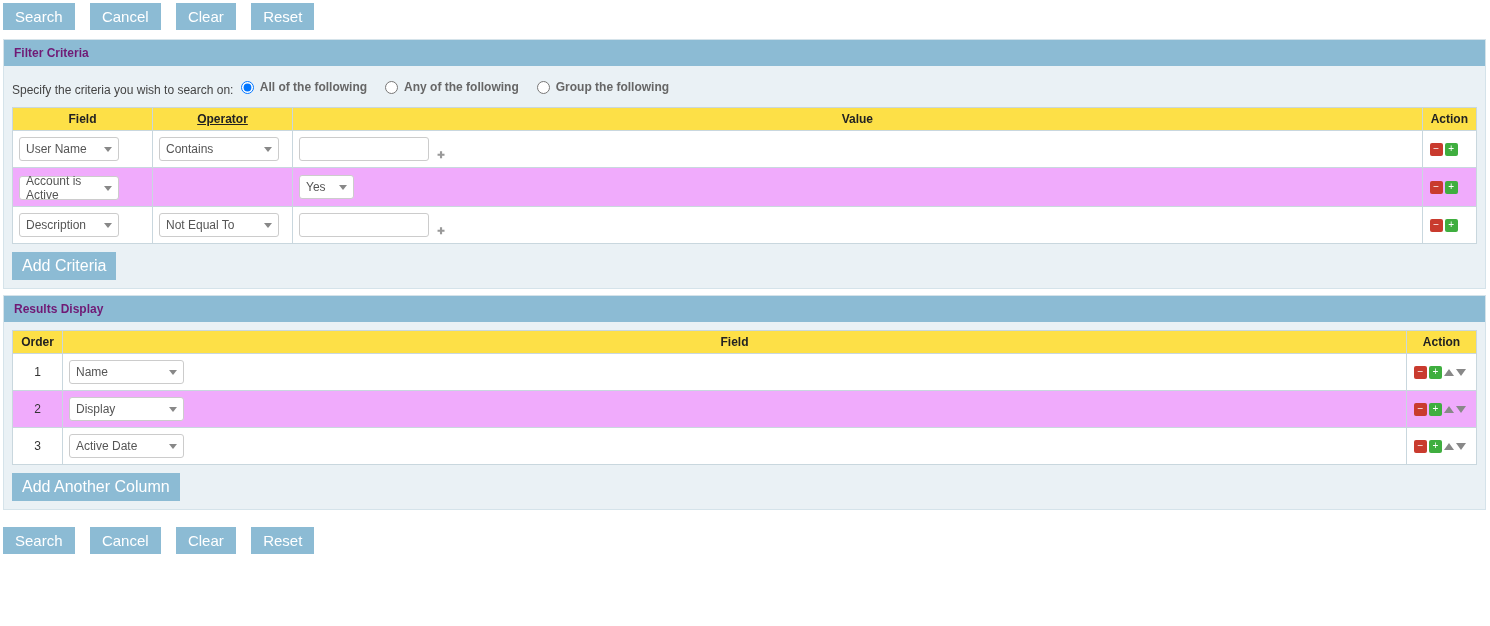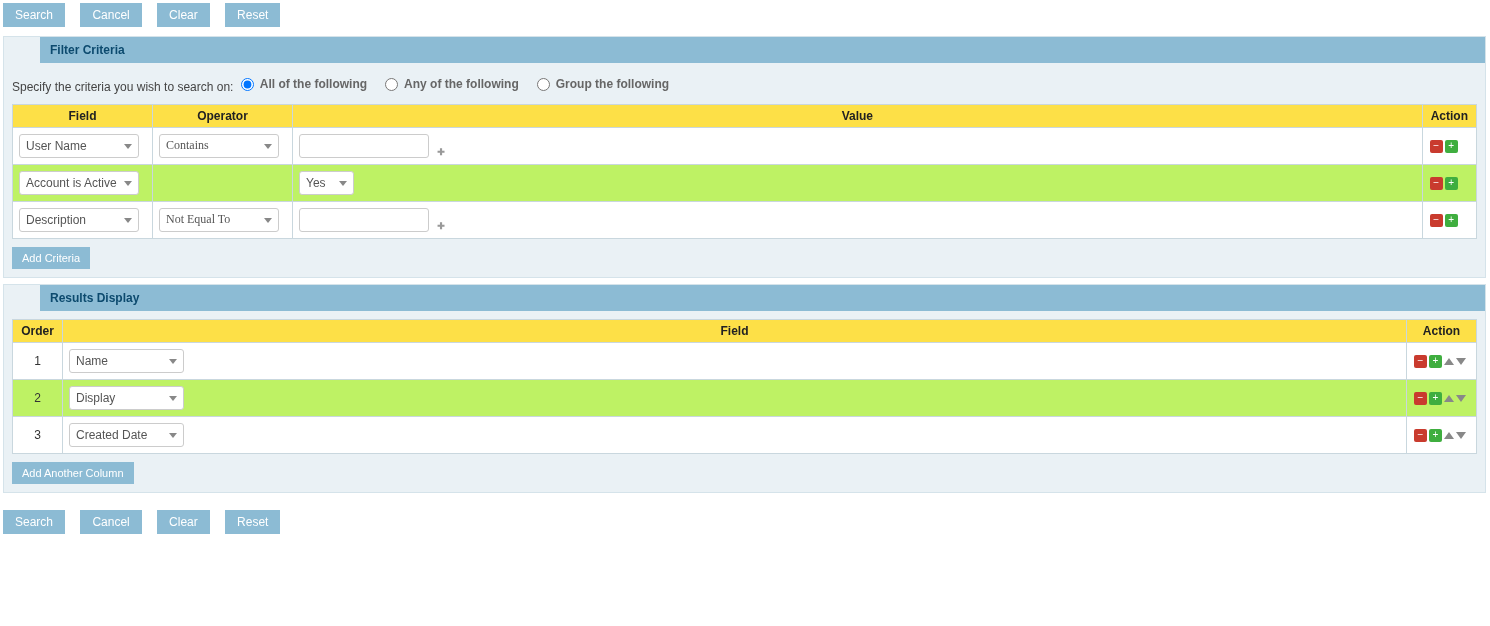--- a/index.html
+++ b/index.html
@@ -13,37 +13,36 @@
   }
   .btn-row {
     padding: 3px 0 3px 3px;
   }
   .btn {
     display: inline-block;
     padding: 5px 12px;
     background: #8CBBD4;
     color: #fff;
     border: none;
-    font-size: 12px;
+    font-size: 15px;
     cursor: pointer;
     margin-right: 12px;
     font-family: inherit;
   }
   .panel {
     border: 1px solid #d5e3ea;
     background: #eaf1f5;
     margin: 6px 4px 6px 3px;
   }
   .panel-header {
     background: #8CBBD4;
-    color: #0c4a6e;
+    color: #701a75;
     font-weight: bold;
     font-size: 12px;
     padding: 6px 10px;
-    margin-left: 36px;
   }
   .panel-body {
     padding: 8px;
   }
   .instruct {
     margin: 6px 0 10px 0;
     color: #444;
   }
   .radio-group { display: inline-flex; align-items: center; gap: 18px; margin-left: 4px; }
   .radio-item { display: inline-flex; align-items: center; gap: 6px; font-weight: bold; color: #666; cursor: pointer; }
@@ -61,23 +60,23 @@
     font-weight: bold;
     font-size: 12px;
     color: #222;
   }
   table.grid td {
     border: 1px solid #c9d7de;
     padding: 6px 6px;
     vertical-align: middle;
     background: #fff;
   }
-  table.grid tr.alt td { background: #bef264; }
+  table.grid tr.alt td { background: #f0abfc; }
   .col-field   { width: 140px; }
-  .col-op      { width: 140px; }
+  .col-op      { width: 140px; text-decoration: underline; }
   .col-action  { width: 50px; text-align: center; margin-left: 23px; }
   .col-order   { width: 50px; text-align: center; }
   .col-col     { width: auto; }
   .sel {
     width: 120px;
     height: 24px;
     border: 1px solid #ccc;
     border-radius: 3px;
     background: #fff;
     font-size: 12px;
@@ -134,29 +133,29 @@
     vertical-align: middle;
   }
   .arrow-up   { border-left:5px solid transparent; border-right:5px solid transparent; border-bottom:7px solid #888; }
   .arrow-down { border-left:5px solid transparent; border-right:5px solid transparent; border-top:7px solid #888; }
   .small-btn {
     display: inline-block;
     padding: 5px 10px;
     background: #8CBBD4;
     color: #fff;
     border: none;
-    font-size: 11px;
+    font-size: 16px;
     cursor: pointer;
     margin-top: 8px;
   }
   .order-num { text-align: center; font-weight: normal; }
   .sel.col-sel { width: 115px; text-align: center; }
   .val-cell { display:flex; align-items:flex-end; }
-  .sel.op-sel { width: 120px; font-family: Liberation Serif, serif; }
-  .sel.field-sel { width: 120px; }
+  .sel.op-sel { width: 120px; }
+  .sel.field-sel { width: 100px; }
   .sel.small { width: 55px; }
 </style>
 </head>
 <body>
 
 <div class="btn-row">
   <button class="btn">Search</button>
   <button class="btn">Cancel</button>
   <button class="btn">Clear</button>
   <button class="btn">Reset</button>
@@ -263,21 +262,21 @@
         </tr>
         <tr class="alt">
           <td class="order-num">2</td>
           <td><div class="sel col-sel">Display</div></td>
           <td class="action-cell">
             <span class="act-icon act-remove">−</span><span class="act-icon act-add">+</span><span class="arrow arrow-up"></span><span class="arrow arrow-down"></span>
           </td>
         </tr>
         <tr>
           <td class="order-num">3</td>
-          <td><div class="sel col-sel">Created Date</div></td>
+          <td><div class="sel col-sel">Active Date</div></td>
           <td class="action-cell">
             <span class="act-icon act-remove">−</span><span class="act-icon act-add">+</span><span class="arrow arrow-up"></span><span class="arrow arrow-down"></span>
           </td>
         </tr>
       </tbody>
     </table>
 
     <button class="small-btn">Add Another Column</button>
   </div>
 </div>

